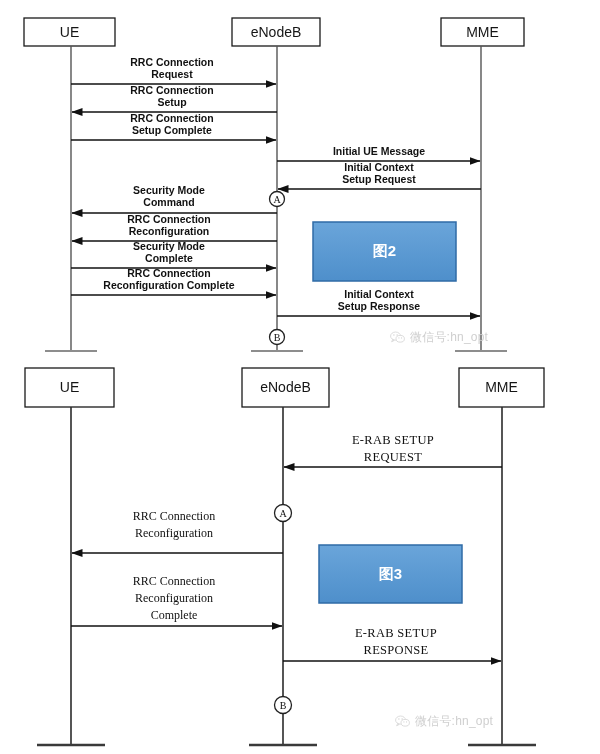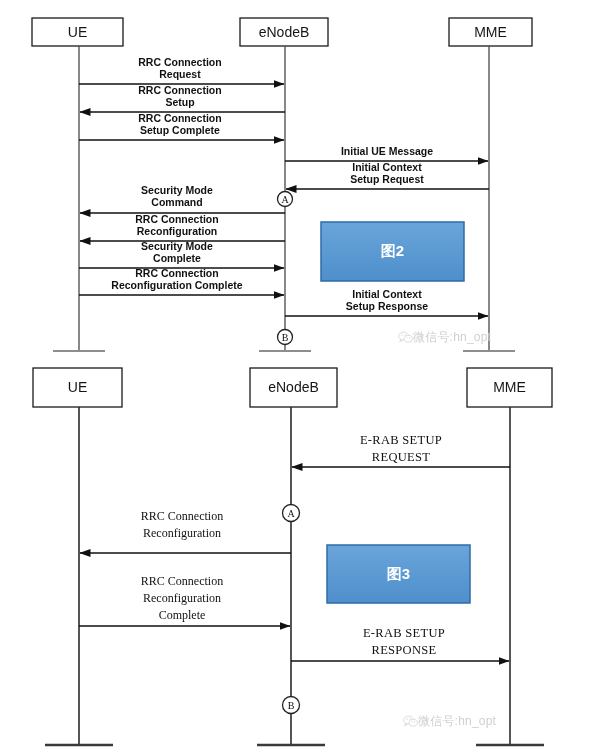--- a/index.html
+++ b/index.html
@@ -9,21 +9,21 @@
   }
   body {
     width: 600px;
     height: 754px;
     position: relative;
     overflow: hidden;
     font-family: "Liberation Sans", sans-serif;
   }
   #canvas-root {
     position: absolute;
-    left: 12px; top: 0;
+    left: 4px; top: 0;
     width: 588px;
     height: 754px;
   }
   svg.diagram-layer {
     position: absolute;
     left: 0; top: 0;
     width: 600px;
     height: 754px;
   }
   .actor-box-rect {
@@ -103,20 +103,21 @@
     font-size: 15px;
     font-weight: bold;
     fill: #ffffff;
     text-anchor: middle;
     dominant-baseline: middle;
   }
   .watermark {
     position: absolute;
     display: flex;
     align-items: center;
+    gap: 5px;
     color: #cfcfcf;
     font-family: "Liberation Sans", sans-serif;
     font-size: 12px;
     white-space: nowrap;
     user-select: none;
     pointer-events: none;
   }
   .watermark .wm-icon {
     width: 15px;
     height: 13px;

